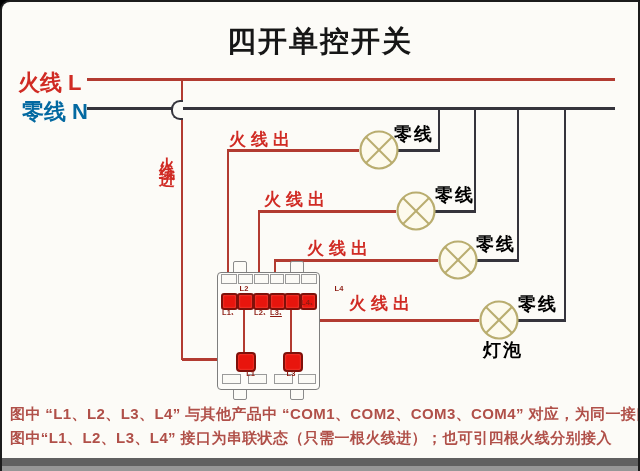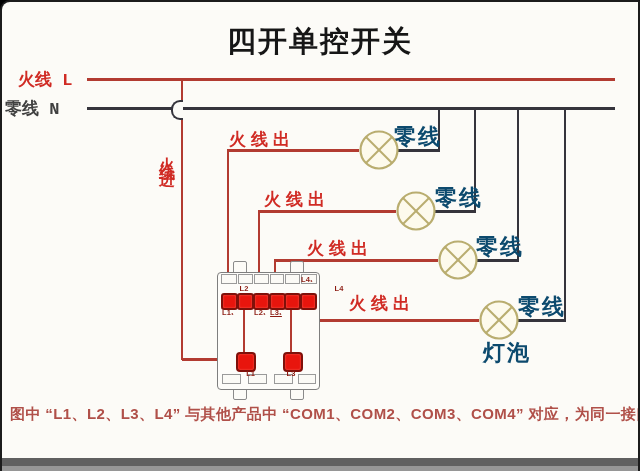--- a/index.html
+++ b/index.html
@@ -6,22 +6,22 @@
   #canvas{
     position:relative;width:636px;height:469px;margin:0 auto;
     background:#fcfbf7;overflow:hidden;
     border-top:2px solid #1c1c1c;border-left:2px solid #1c1c1c;border-right:3px solid #1c1c1c;
     border-radius:10px 3px 0 0;
     font-family:"Liberation Sans",sans-serif;
   }
   .wire-red{position:absolute;background:#b23b31;}
   .wire-dk{position:absolute;background:#35343c;}
   .lbl-red{position:absolute;color:#d02b24;font-weight:bold;font-size:17px;letter-spacing:5px;white-space:nowrap;}
-  .lbl-navy{position:absolute;color:#0c4a6e;font-weight:bold;font-size:22px;letter-spacing:2px;white-space:nowrap;}
-  .legend{position:absolute;font-weight:bold;font-size:17px;white-space:nowrap;font-family:Liberation Mono, monospace;}
+  .lbl-navy{position:absolute;color:#000000;font-weight:bold;font-size:18px;letter-spacing:2px;white-space:nowrap;}
+  .legend{position:absolute;font-weight:bold;font-size:22px;white-space:nowrap;}
   .title{position:absolute;left:0;top:20px;width:100%;text-align:center;
          font-size:29px;font-weight:bold;color:#161616;letter-spacing:2px;}
   .vtext{position:absolute;writing-mode:vertical-rl;text-orientation:upright;
          color:#d02b24;font-weight:bold;font-size:16px;letter-spacing:7px;}
   .hop{position:absolute;left:169px;top:98px;width:10px;height:16px;
        border:2.5px solid #35343c;border-right:none;border-radius:9px 0 0 9px;background:#fcfbf7;}
   .module{position:absolute;left:215px;top:270px;width:101px;height:116px;
           border:1.5px solid #7e7e7e;border-radius:4px;background:#fdfcf9;}
   .tab{position:absolute;width:12px;height:11px;border:1.5px solid #8a8a8a;background:#fcfbf7;border-radius:2px;}
   .cell{position:absolute;height:8px;border:1px solid #9a9a9a;background:#fbfaf6;}
@@ -39,21 +39,21 @@
   svg{display:block;}
 </style>
 </head>
 <body>
 
 <div id="canvas">
 
   <div class="title">四开单控开关</div>
 
   <div class="legend" style="left:16px;top:66px;color:#d02b24;">火线 L</div>
-  <div class="legend" style="left:3px;top:95px;color:#404040;">零线 N</div>
+  <div class="legend" style="left:20px;top:95px;color:#0369a1;">零线 N</div>
 
   <div class="wire-red" style="left:85px;top:76px;width:528px;height:2.5px;"></div>
   <div class="wire-dk" style="left:85px;top:105px;width:85px;height:2.5px;"></div>
   <div class="wire-dk" style="left:179px;top:105px;width:434px;height:2.5px;"></div>
 
   <div class="wire-red" style="left:178.5px;top:76px;width:2.5px;height:282px;"></div>
   <div class="hop"></div>
   <div class="wire-red" style="left:180px;top:356px;width:62px;height:2.5px;"></div>
   <div class="vtext" style="left:154px;top:142px;">火线进</div>
 
@@ -144,24 +144,25 @@
   <div class="term" style="left:251px;top:291px;"></div>
   <div class="term" style="left:267px;top:291px;"></div>
   <div class="term" style="left:282px;top:291px;"></div>
   <div class="term" style="left:298px;top:291px;"></div>
 
   <div class="term-big" style="left:234px;top:350px;"></div>
   <div class="term-big" style="left:281px;top:350px;"></div>
 
   <div class="tlabel" style="left:231px;top:282px;">L2</div>
   <div class="tlabel" style="left:278px;top:282px;margin-left:48px;">L4</div>
-  <div class="tlabel" style="left:294px;top:273px;">L4₁</div>
+  <div class="tlabel" style="left:294px;top:296px;">L4₁</div>
   <div class="tlabel" style="left:215px;top:306px;">L1₁</div>
   <div class="tlabel" style="left:247px;top:306px;">L2₁</div>
   <div class="tlabel" style="left:263px;top:306px;text-decoration:underline;">L3₁</div>
   <div class="tlabel" style="left:231px;top:367px;text-align:right;">L1</div>
   <div class="tlabel" style="left:278px;top:367px;">L3</div>
 
   <div class="note" style="top:403px;">图中 “L1、L2、L3、L4” 与其他产品中 “COM1、COM2、COM3、COM4” 对应，为同一接口</div>
+  <div class="note" style="top:427px;">图中“L1、L2、L3、L4” 接口为串联状态（只需一根火线进）；也可引四根火线分别接入</div>
 
   <div class="botbar1"></div>
   <div class="botbar2"></div>
 </div>
 
 </body></html>

